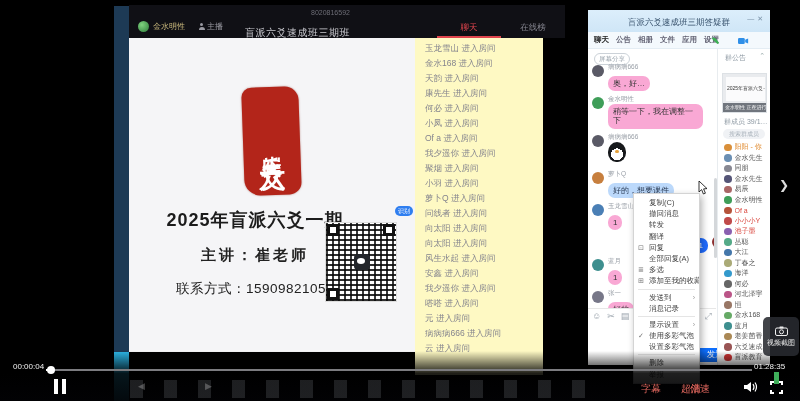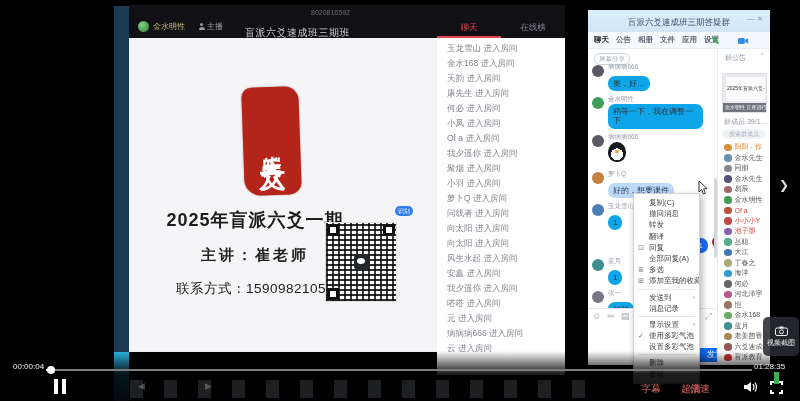--- a/index.html
+++ b/index.html
@@ -38,41 +38,41 @@
   .qr .f{position:absolute;width:12px;height:12px;border:3px solid #111;background:#fff;}
   .qr .f1{left:1px;top:1px;} .qr .f2{right:1px;top:1px;} .qr .f3{left:1px;bottom:1px;}
   .qr .logo{position:absolute;left:28px;top:31px;width:16px;height:16px;background:#23262b;border-radius:4px;}
   .qr .logo::after{content:"";position:absolute;left:3px;top:4px;width:8px;height:6px;border-radius:50%;background:#fff;}
   .qr-tag{position:absolute;left:266px;top:168px;background:#2f7ef0;color:#fff;font-size:6px;line-height:1;padding:2px 3px;border-radius:6px;}
 
   
   .room-tabs{position:absolute;left:437px;top:19px;width:128px;height:19px;display:flex;background:#101015;}
   .room-tab{flex:1;text-align:center;font-size:8.5px;line-height:17px;color:#85858f;}
   .room-tab.act{color:#e0454d;border-bottom:2px solid #e0454d;}
-  .room-panel{position:absolute;left:437px;top:38px;width:128px;height:337px;background:#ffffff;overflow:hidden;padding-top:3px;}
+  .room-panel{position:absolute;left:415px;top:38px;width:128px;height:337px;background:#fef9c3;overflow:hidden;padding-top:3px;}
   .room-item{height:15px;line-height:15px;padding-left:10px;font-size:8.5px;color:#84848e;white-space:nowrap;overflow:hidden;}
 
   
   .win-qq{position:absolute;left:588px;top:3px;width:182px;height:355px;background:#fff;overflow:hidden;margin-top:7px;}
   .qq-titlebar{position:absolute;left:0;top:0;width:100%;height:22px;background:linear-gradient(#dcEEfb,#cfe6f7);}
   .qq-title{position:absolute;left:0;top:7px;width:100%;text-align:center;font-size:8.5px;color:#36506b;}
   .qq-winctl{position:absolute;right:4px;top:5px;font-size:7px;color:#7b93a8;letter-spacing:3px;}
   .qq-tabs{position:absolute;left:0;top:22px;width:100%;height:17px;background:#f4f9fd;border-bottom:1px solid #e4edf4;display:flex;align-items:center;gap:7px;padding-left:6px;}
   .qq-tab{font-size:7.5px;color:#667;font-weight:bold;}
   .qq-tab.act{color:#1b1b1b;font-weight:bold;}
   .call-ico{position:absolute;top:27px;width:11px;height:8px;}
   .qq-chip{position:absolute;left:6px;top:43px;border:1px solid #ccd2d8;border-radius:7px;font-size:6.5px;color:#98a2ab;padding:1px 4px;line-height:1.2;}
 
   .chat{position:absolute;left:4px;top:53px;width:134px;height:245px;overflow:hidden;}
   .msg{display:flex;gap:4px;margin-bottom:4px;}
   .msg.r{flex-direction:row-reverse;margin-right:2px;}
   .msg-av{width:12px;height:12px;border-radius:50%;flex:0 0 12px;margin-top:2px;}
   .msg-name{font-size:6.5px;color:#9aa0a8;margin-bottom:2px;height:7px;}
   .bubble{display:inline-block;max-width:95px;padding:3px 5px;border-radius:7px;font-size:8px;line-height:1.15;}
-  .bubble.gray{background:#0ea5e9;color:#333;}
+  .bubble.gray{background:#f9a8d4;color:#333;}
   .bubble.lightblue{background:#bcd9fb;color:#2a3b55;}
   .bubble.blue{background:#1f6bff;color:#fff;}
   .bubble.sticker{background:transparent;padding:0;width:18px;height:20px;border-radius:50% 50% 45% 45%;
      background:radial-gradient(circle at 50% 62%, #fff 0 6px, transparent 6px), #17191c;position:relative;}
   .bubble.sticker::after{content:"";position:absolute;left:7px;top:8px;width:4px;height:3px;background:#e6a23c;border-radius:2px;}
   .chat-scrollbar{position:absolute;left:126px;top:168px;width:3px;height:80px;background:#d4d7da;border-radius:2px;}
 
   .input-zone{position:absolute;left:0;top:298px;width:128px;height:57px;border-top:1px solid #e7e7e7;background:#fff;}
   .tool-row{position:absolute;left:4px;top:2px;display:flex;gap:6px;font-size:9px;color:#9aa3ac;}
   .tool-right{position:absolute;right:4px;top:2px;font-size:9px;color:#9aa3ac;}

